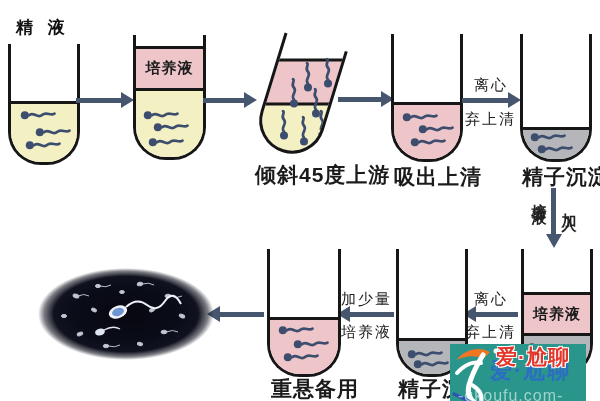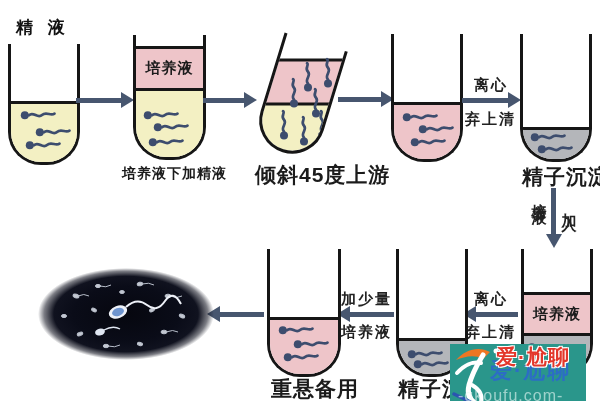--- a/index.html
+++ b/index.html
@@ -13,21 +13,21 @@
         box-sizing:border-box;display:flex;align-items:center;justify-content:center;}
   .band-label{font-weight:bold;font-size:15px;color:#1c1c1c;letter-spacing:1px;}
   .yellow{background:#f3f0c3;}
   .pink{background:#eec5c9;}
   .gray{background:#b4b6ba;}
   
   .cap{position:absolute;font-weight:bold;font-size:21px;color:#1b1b1b;
        letter-spacing:1px;white-space:nowrap;}
   .title{position:absolute;font-weight:bold;font-size:17px;color:#111;
          letter-spacing:5px;white-space:nowrap;}
-  .alabel{position:absolute;font-family:"Liberation Serif",serif;font-weight:bold;
+  .alabel{position:absolute;font-family:"Liberation Serif",serif;font-weight:normal;
           font-size:15px;color:#222;letter-spacing:2px;white-space:nowrap;}
   .vt{position:absolute;font-family:"Liberation Serif",serif;font-weight:bold;font-size:15px;
       color:#222;writing-mode:vertical-rl;text-orientation:upright;letter-spacing:3px;}
   
   .aline{position:absolute;background:#47566f;}
   .ah-r{position:absolute;width:0;height:0;border-top:8px solid transparent;
         border-bottom:8px solid transparent;border-left:13px solid #47566f;}
   .ah-l{position:absolute;width:0;height:0;border-top:8px solid transparent;
         border-bottom:8px solid transparent;border-right:13px solid #47566f;}
   .ah-d{position:absolute;width:0;height:0;border-left:8px solid transparent;
@@ -95,21 +95,20 @@
     <svg class="sperm" style="left:7px;top:74px;" width="36" height="13">
         <use href="#sp-h"></use>
       </svg>
     <svg class="sperm" style="left:17px;top:86px;" width="36" height="13">
         <use href="#sp-h"></use>
       </svg>
     <svg class="sperm" style="left:12px;top:101px;" width="36" height="13">
         <use href="#sp-h"></use>
       </svg>
   </div>
-  <div class="cap" style="left:122px;top:159px;font-size:14px;">培养液下加精液</div>
 
   <div>
     <div class="aline" style="left:203px;top:92px;width:42px;height:5px;"></div>
     <div class="ah-r" style="left:244px;top:86px;"></div>
   </div>
 
   <div>
     <div class="aline" style="left:338px;top:91px;width:44px;height:5px;"></div>
     <div class="ah-r" style="left:381px;top:85px;"></div>
   </div>
@@ -143,20 +142,21 @@
     <svg class="sperm" style="left:8px;top:77px;" width="36" height="13">
         <use href="#sp-h"></use>
       </svg>
     <svg class="sperm" style="left:24px;top:89px;" width="36" height="13">
         <use href="#sp-h"></use>
       </svg>
     <svg class="sperm" style="left:16px;top:102px;" width="36" height="13">
         <use href="#sp-h"></use>
       </svg>
   </div>
+  <div class="cap" style="left:394px;top:157px;">吸出上清</div>
 
   <div>
     <div class="alabel" style="left:474px;top:70px;">离心</div>
     <div class="aline" style="left:462px;top:92px;width:47px;height:5px;"></div>
     <div class="ah-r" style="left:508px;top:86px;"></div>
     <div class="alabel" style="left:465px;top:104px;">弃上清</div>
   </div>
 
   <div class="tube" style="left:520px;top:28px;width:66px;height:125px;">
     <div class="liquid gray" style="top:93px;height:32px;"></div>

